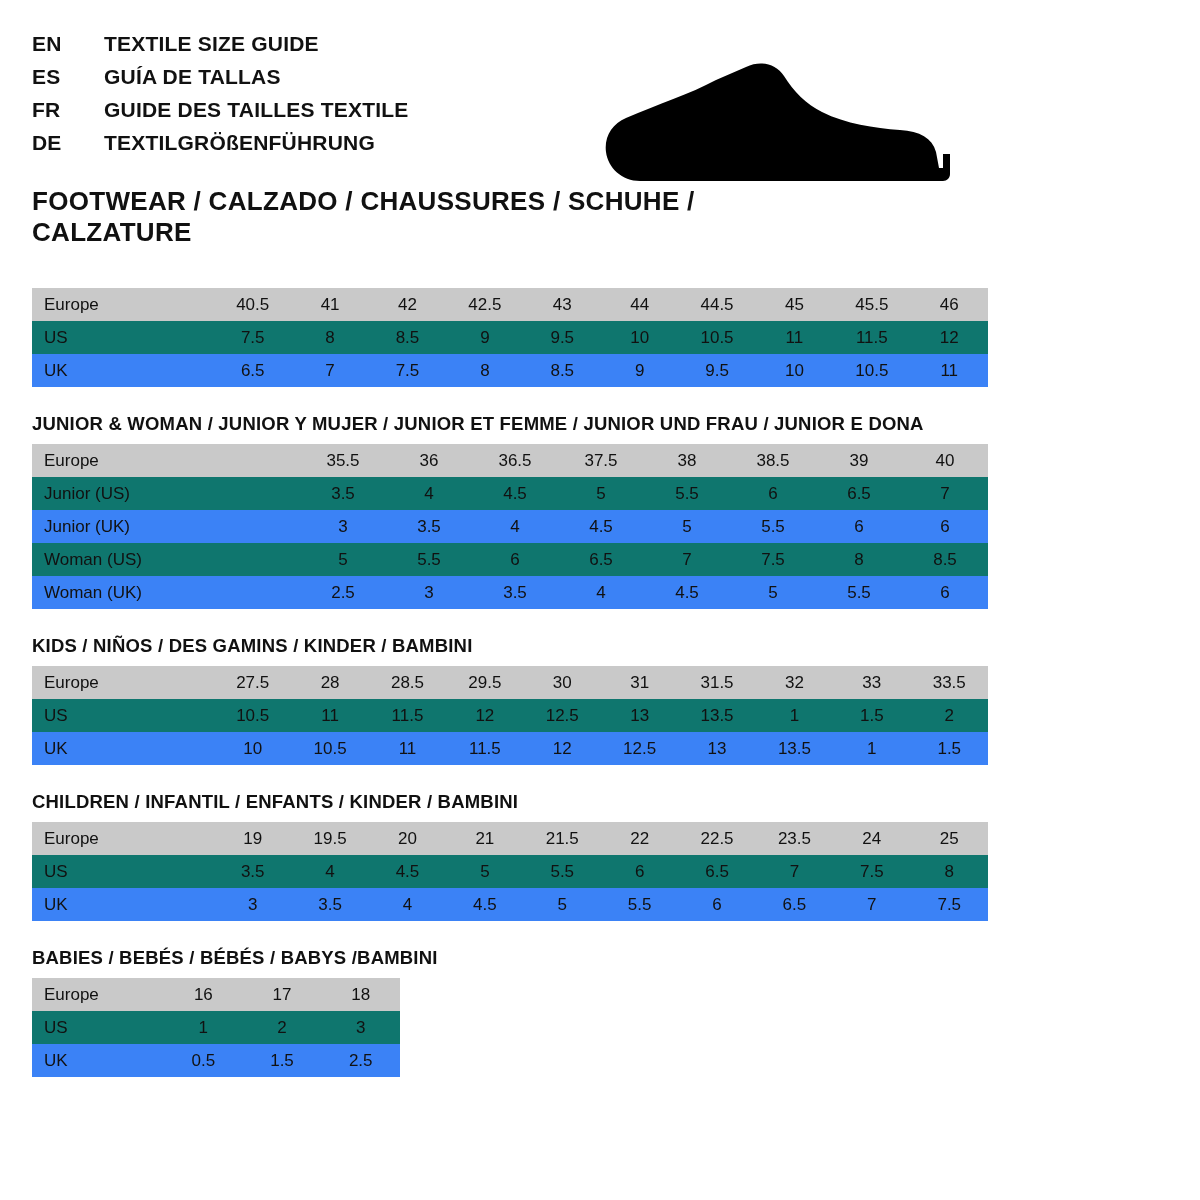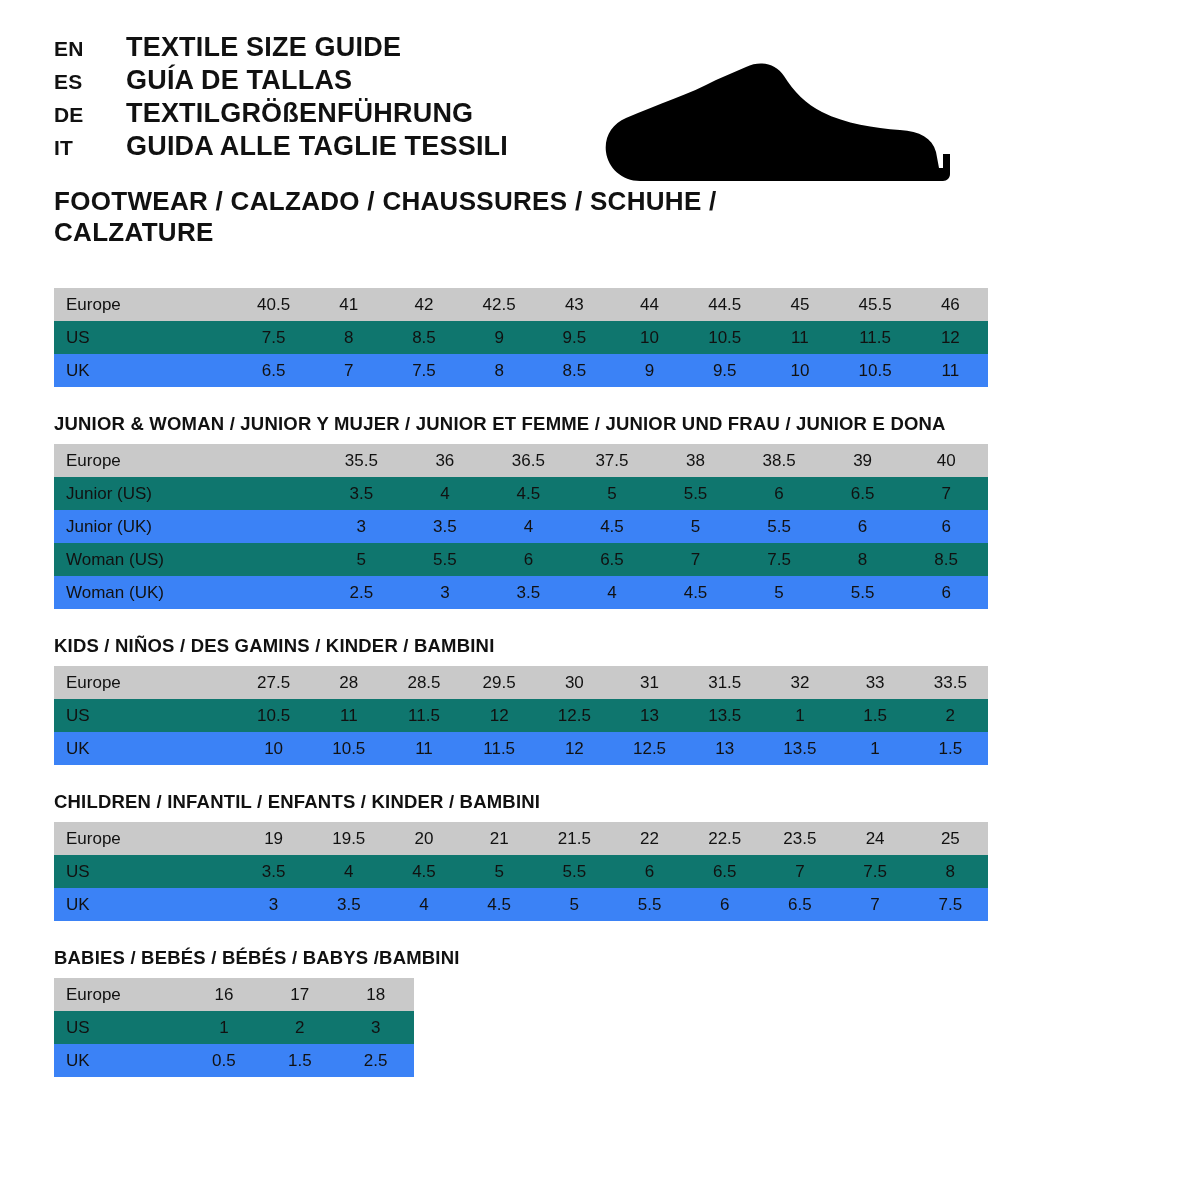--- a/index.html
+++ b/index.html
@@ -13,21 +13,21 @@
     font-family: "Liberation Sans", sans-serif;
     color: #111111;
     position: relative;
     overflow: hidden;
   }
   .page {
     position: relative;
     width: 1028px;
     height: 1200px;
     box-sizing: border-box;
-    padding: 32px 40px 0 54px;
+    padding: 32px 40px 0 32px;
   }
 
   
   .header {
     position: relative;
     height: 230px;
   }
   .lang-list {
     width: 760px;
   }
@@ -36,21 +36,21 @@
     align-items: baseline;
     height: 33px;
   }
   .lang-code {
     width: 72px;
     font-size: 21px;
     font-weight: bold;
     letter-spacing: 0.2px;
   }
   .lang-title {
-    font-size: 27px;
+    font-size: 21px;
     font-weight: bold;
     letter-spacing: 0.2px;
     text-align: right;
   }
   .section-main-title {
     margin-top: 22px;
     font-size: 26px;
     font-weight: bold;
     letter-spacing: 0.3px;
   }
@@ -118,26 +118,26 @@
     <div class="lang-list">
       <div class="lang-row">
         <div class="lang-code">EN</div>
         <div class="lang-title">TEXTILE SIZE GUIDE</div>
       </div>
       <div class="lang-row">
         <div class="lang-code">ES</div>
         <div class="lang-title">GUÍA DE TALLAS</div>
       </div>
       <div class="lang-row">
+        <div class="lang-code">FR</div>
+        <div class="lang-title">GUIDE DES TAILLES TEXTILE</div>
+      </div>
+      <div class="lang-row">
         <div class="lang-code">DE</div>
         <div class="lang-title">TEXTILGRÖßENFÜHRUNG</div>
-      </div>
-      <div class="lang-row">
-        <div class="lang-code">IT</div>
-        <div class="lang-title">GUIDA ALLE TAGLIE TESSILI</div>
       </div>
       <div class="section-main-title">FOOTWEAR / CALZADO / CHAUSSURES / SCHUHE / CALZATURE</div>
     </div>
 
     <div class="shoe-icon">
       <svg viewBox="0 0 360 150" width="360" height="150" aria-hidden="true">
         <path fill="#000000" d="M148 25 C163 18 178 22 186 34 C196 50 208 62 224 70 C248 82 276 86 302 88 C322 89 334 96 338 110 L341 126 L345 126 L345 112 L352 112 L352 132 C352 136 349 139 345 139 L42 139 C24 139 10 126 8 110 C6 95 14 82 28 76 C60 62 92 52 118 38 Z"></path>
       </svg>
     </div>
   </div>

